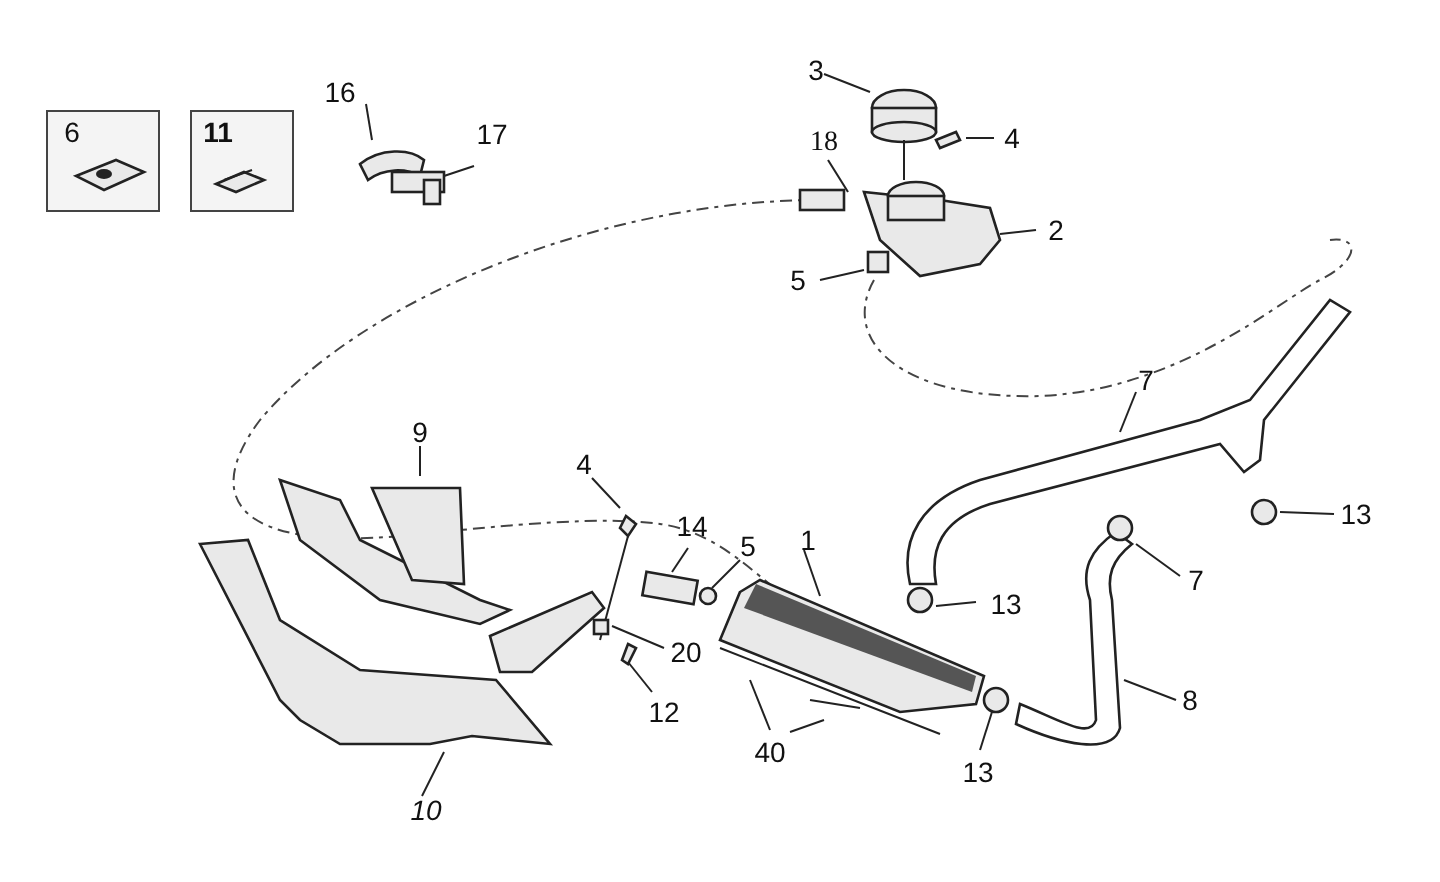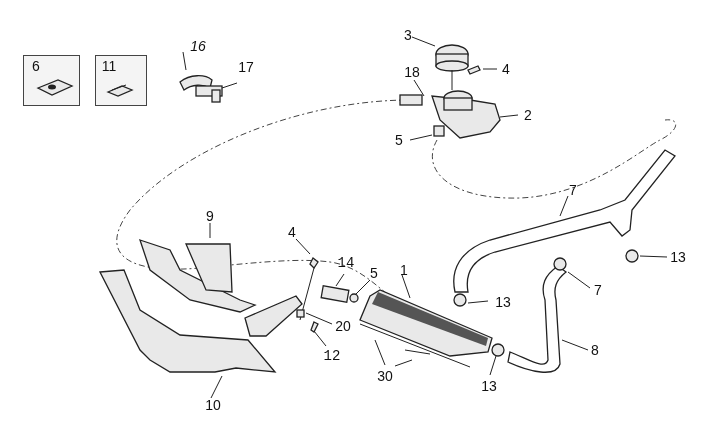--- a/index.html
+++ b/index.html
@@ -114,37 +114,37 @@
       <line class="lead" x1="488" y1="301" x2="468" y2="303"></line>
       <line class="lead" x1="490" y1="375" x2="496" y2="356"></line>
       <line class="lead" x1="667" y1="257" x2="640" y2="256"></line>
       <line class="lead" x1="590" y1="288" x2="568" y2="272"></line>
       <line class="lead" x1="588" y1="350" x2="562" y2="340"></line>
       <line class="lead" x1="568" y1="196" x2="560" y2="216"></line>
     </g>
   </svg>
 
   <span class="lbl" style="left:36px;top:66px;">6</span>
-  <span class="lbl" style="left:109px;top:66px;">11</span>
+  <span class="lbl" style="left:109px;top:66px;font-weight:bold;">11</span>
 
   <span class="lbl" style="left:404px;top:270px;">1</span>
   <span class="lbl" style="left:528px;top:115px;">2</span>
   <span class="lbl" style="left:408px;top:35px;">3</span>
   <span class="lbl" style="left:506px;top:69px;">4</span>
   <span class="lbl" style="left:292px;top:232px;">4</span>
   <span class="lbl" style="left:399px;top:140px;">5</span>
   <span class="lbl" style="left:374px;top:273px;">5</span>
   <span class="lbl" style="left:573px;top:190px;">7</span>
   <span class="lbl" style="left:595px;top:350px;">8</span>
   <span class="lbl" style="left:210px;top:216px;">9</span>
-  <span class="lbl" style="left:213px;top:405px;">10</span>
-  <span class="lbl" style="left:332px;top:356px;font-family:Liberation Mono, monospace;">12</span>
+  <span class="lbl" style="left:213px;top:405px;font-style:italic;">10</span>
+  <span class="lbl" style="left:332px;top:356px;">12</span>
   <span class="lbl" style="left:503px;top:302px;">13</span>
   <span class="lbl" style="left:489px;top:386px;">13</span>
   <span class="lbl" style="left:678px;top:257px;">13</span>
-  <span class="lbl" style="left:346px;top:263px;font-family:Liberation Mono, monospace;">14</span>
+  <span class="lbl" style="left:346px;top:263px;">14</span>
   <span class="lbl" style="left:598px;top:290px;">7</span>
-  <span class="lbl" style="left:198px;top:46px;font-style:italic;">16</span>
+  <span class="lbl" style="left:170px;top:46px;">16</span>
   <span class="lbl" style="left:246px;top:67px;">17</span>
-  <span class="lbl" style="left:412px;top:72px;">18</span>
+  <span class="lbl" style="left:412px;top:72px;font-family:Liberation Serif, serif;">18</span>
   <span class="lbl" style="left:343px;top:326px;">20</span>
-  <span class="lbl" style="left:385px;top:376px;">30</span>
+  <span class="lbl" style="left:385px;top:376px;">40</span>
 </div>
 
 </body></html>

